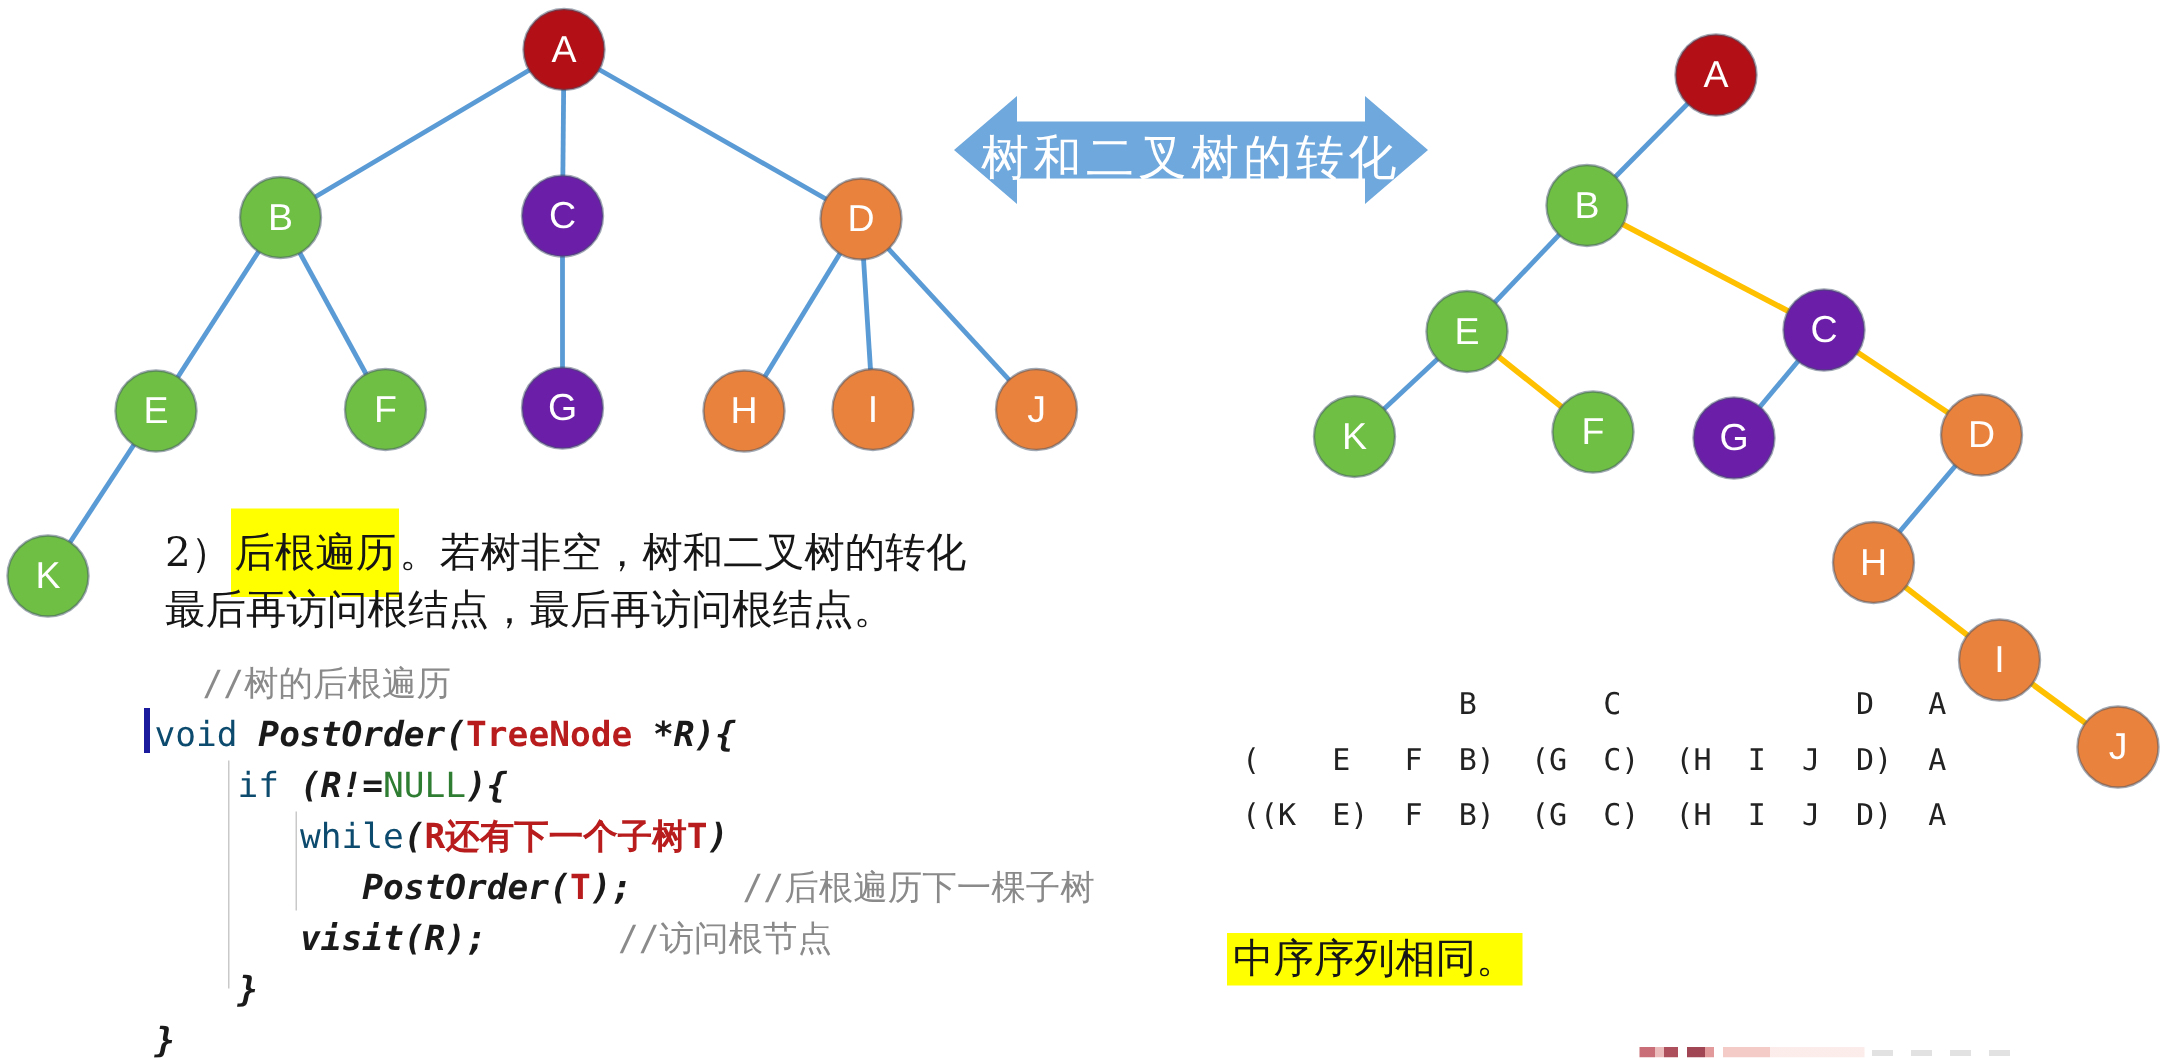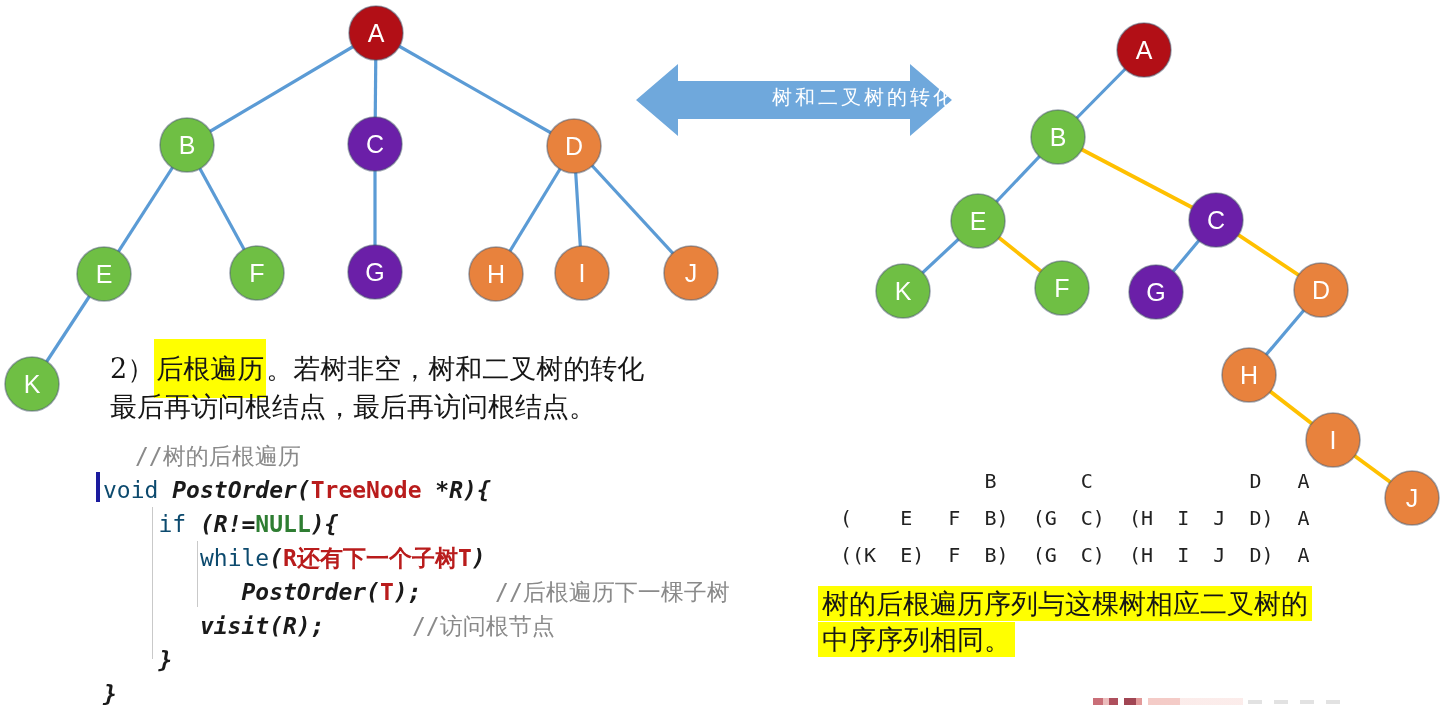--- a/index.html
+++ b/index.html
@@ -1,37 +1,37 @@
 <!DOCTYPE html>
 <html><head>
 <meta charset="utf-8">
 <style>
   html,body{margin:0;padding:0;background:#fff;}
   body{width:1446px;height:705px;overflow:hidden;position:relative;
        font-family:"Liberation Sans",sans-serif;}
   .canvas{position:absolute;inset:0;width:1446px;height:705px;}
   #scene{position:absolute;left:0;top:0;}
-  .arrow-label{position:absolute;left:668px;top:84px;width:288px;text-align:right;
-       font-family:"DejaVu Serif",serif;font-size:20px;letter-spacing:3px;color:#fff;}
+  .arrow-label{position:absolute;left:650px;top:84px;width:288px;text-align:center;
+       font-family:"DejaVu Serif",serif;font-size:32px;letter-spacing:3px;color:#fff;}
   .intro{position:absolute;left:110px;top:350px;font-family:"DejaVu Serif",serif;
        font-size:27px;line-height:38px;color:#161616;white-space:nowrap;}
   .hl{background:#FFFF00;padding:14px 2px;}
   #code{position:absolute;left:103px;top:439px;
        font-family:"DejaVu Sans Mono","Liberation Mono",monospace;
        font-size:23px;line-height:34px;font-weight:600;color:#1a1a1a;white-space:pre;}
   .tok-c{color:#8a8a8a;font-weight:500;margin-left:32px;}
   .tok-k{color:#0c4a6e;font-weight:400;}
   .tok-r{color:#b91c1c;}
-  .tok-g{color:#2E7D32;font-weight:700;}
+  .tok-g{color:#2E7D32;font-weight:400;}
   .tok-p{color:#1a1a1a;font-style:italic;}
   .cursor-bar{position:absolute;left:96px;top:472px;width:4px;height:30px;background:#1B1B9E;}
   .guide{position:absolute;width:1px;background:#c9c9c9;}
   .g1{left:152px;top:507px;height:152px;}
   .g2{left:197px;top:541px;height:66px;}
-  .seq{position:absolute;left:824px;top:447px;margin:16px;
+  .seq{position:absolute;left:824px;top:447px;margin:4px;
        font-family:"DejaVu Sans Mono","Liberation Mono",monospace;
        font-size:20px;line-height:37px;color:#222;}
   .conclusion{position:absolute;left:818px;top:586px;font-family:"DejaVu Serif",serif;
        font-size:27px;line-height:36px;color:#161616;white-space:nowrap;}
   .conclusion .hl{padding:2px 4px;}
   .fragment{position:absolute;left:1093px;top:698px;width:150px;height:7px;opacity:.85;
        background:linear-gradient(90deg,#c05560 0 7%,#e8b0b0 7% 11%,#a03040 11% 17%,
        #fff 17% 21%,#902535 21% 29%,#dd8888 29% 33%,#fff 33% 37%,
        #f2c2bd 37% 58%,#fbe9e7 58% 100%);}
   .fragment2{position:absolute;left:1248px;top:700px;width:104px;height:4px;
@@ -120,19 +120,19 @@
   <div id="code"><div><span class="tok-c">//树的后根遍历</span></div><div><span class="tok-k">void</span><span class="tok-p"> PostOrder(</span><span class="tok-r">TreeNode</span><span class="tok-p"> *R){</span></div><div><span class="tok-p">    </span><span class="tok-k">if</span><span class="tok-p"> (R!=</span><span class="tok-g">NULL</span><span class="tok-p">){</span></div><div><span class="tok-p">       </span><span class="tok-k">while</span><span class="tok-p">(</span><span class="tok-r">R还有下一个子树T</span><span class="tok-p">)</span></div><div><span class="tok-p">          PostOrder(</span><span class="tok-r">T</span><span class="tok-p">);   </span><span class="tok-c">//后根遍历下一棵子树</span></div><div><span class="tok-p">       visit(R);    </span><span class="tok-c">//访问根节点</span></div><div><span class="tok-p">    }</span></div><div><span class="tok-p">}</span></div></div>
   <div class="cursor-bar"></div>
   <div class="guide g1"></div>
   <div class="guide g2"></div>
 
   <pre class="seq">            B       C             D   A
 (    E   F  B)  (G  C)  (H  I  J  D)  A
 ((K  E)  F  B)  (G  C)  (H  I  J  D)  A</pre>
 
   <div class="conclusion">
-    <span class="hl">树的后根遍历序列与这棵树相应二叉树的</span><br>
+    <br>
     <span class="hl">中序序列相同。</span>
   </div>
 
   <div class="fragment"></div>
   <div class="fragment2"></div>
 </div>
 
 </body></html>

